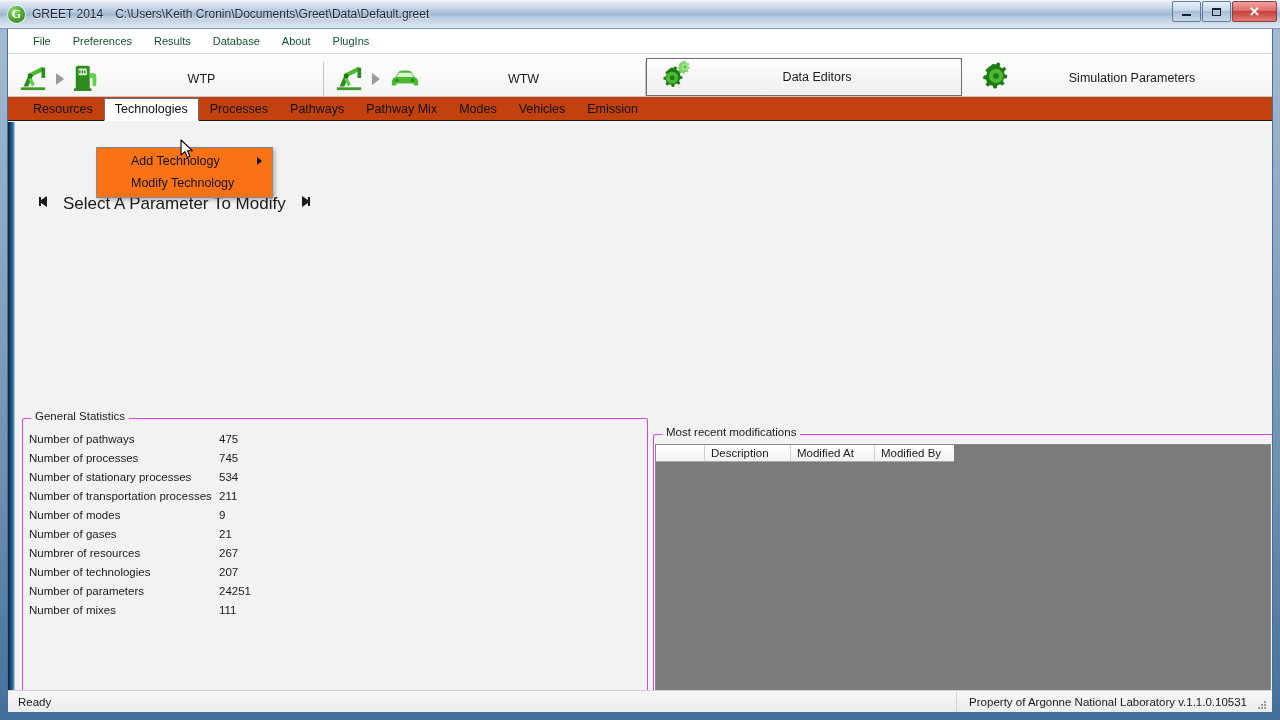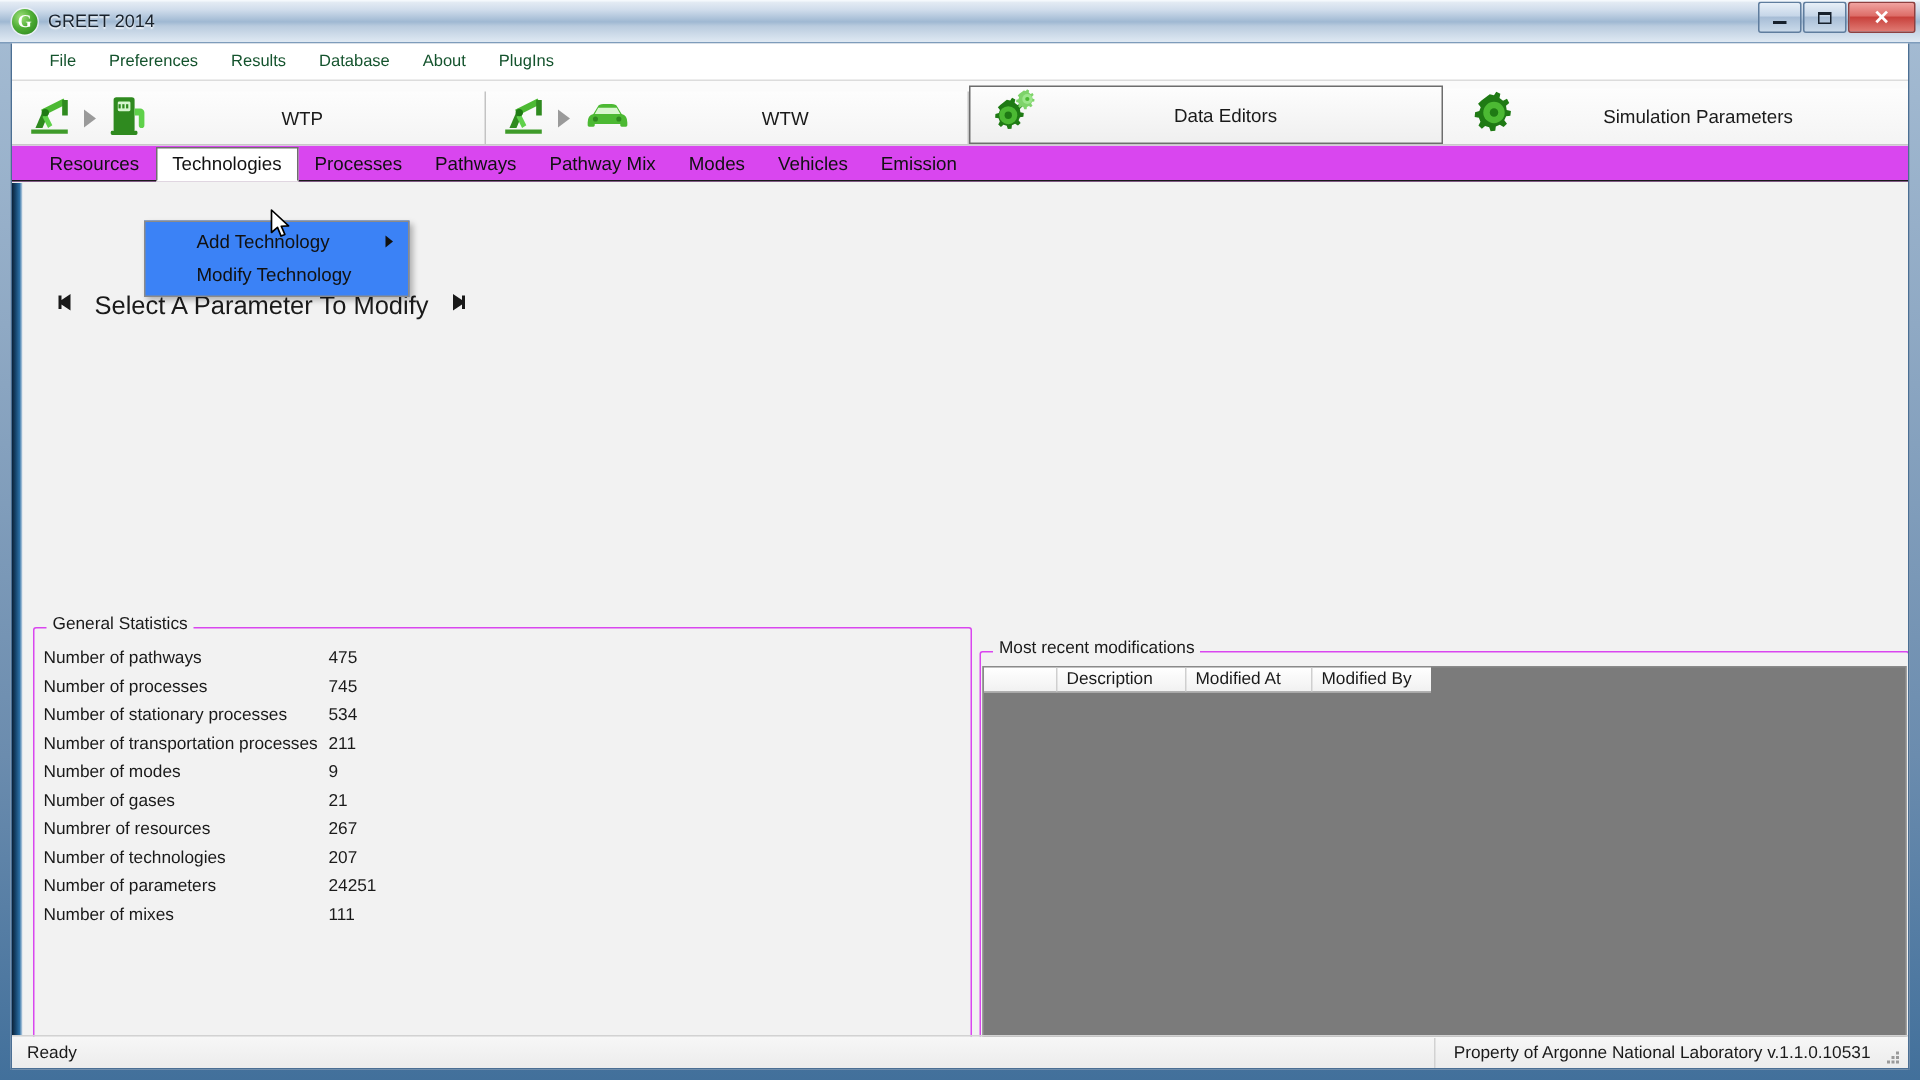--- a/index.html
+++ b/index.html
@@ -122,42 +122,42 @@
   .arrow-sep {
     width: 0; height: 0;
     border-left: 8px solid #9a9a9a;
     border-top: 6px solid transparent;
     border-bottom: 6px solid transparent;
     margin: 0 5px;
   }
 
   
   #tab-strip {
-    height: 24px; background: #d946ef;
+    height: 24px; background: #c2410c;
     border-bottom: 1px solid #1a1a1a;
     display: flex; align-items: flex-end; padding-left: 14px;
     position: relative; z-index: 25;
   }
   .tab {
     font-size: 12.5px; color: #111; padding: 3px 10px 4px 10px;
     cursor: default; white-space: nowrap; position: relative; top: 1px;
     border: 1px solid transparent;
   }
   .tab.active {
     background: #ffffff;
     border: 1px solid #6e6e6e;
     border-bottom-color: #ffffff;
     z-index: 2;
   }
 
   
   #dropdown {
     position: absolute; left: 88px; top: 118px;
     width: 177px;
-    background: #3b82f6;
+    background: #f97316;
     border: 1px solid #8a8a8a;
     box-shadow: 2px 2px 4px rgba(0,0,0,.28);
     z-index: 60; padding: 2px 0 3px 0;
   }
   .dd-item {
     font-size: 12.5px; color: #111; padding: 4px 8px 4px 34px;
     position: relative; cursor: default; white-space: nowrap;
   }
   .dd-sub-arrow {
     position: absolute; right: 10px; top: 50%; transform: translateY(-50%);
@@ -259,20 +259,21 @@
 </head>
 <body>
 
 <div id="window-frame">
 
   <div id="title-bar">
     <div id="app-logo">
         <span>G</span>
       </div>
     <div id="title-text">GREET 2014</div>
+    <div id="title-path">C:\Users\Keith Cronin\Documents\Greet\Data\Default.greet</div>
 
     <div id="win-buttons">
       <div class="win-btn">
         <div class="glyph">
             <div class="min-bar"></div>
           </div>
       </div>
       <div class="win-btn">
         <div class="glyph">
             <div class="max-box"></div>

